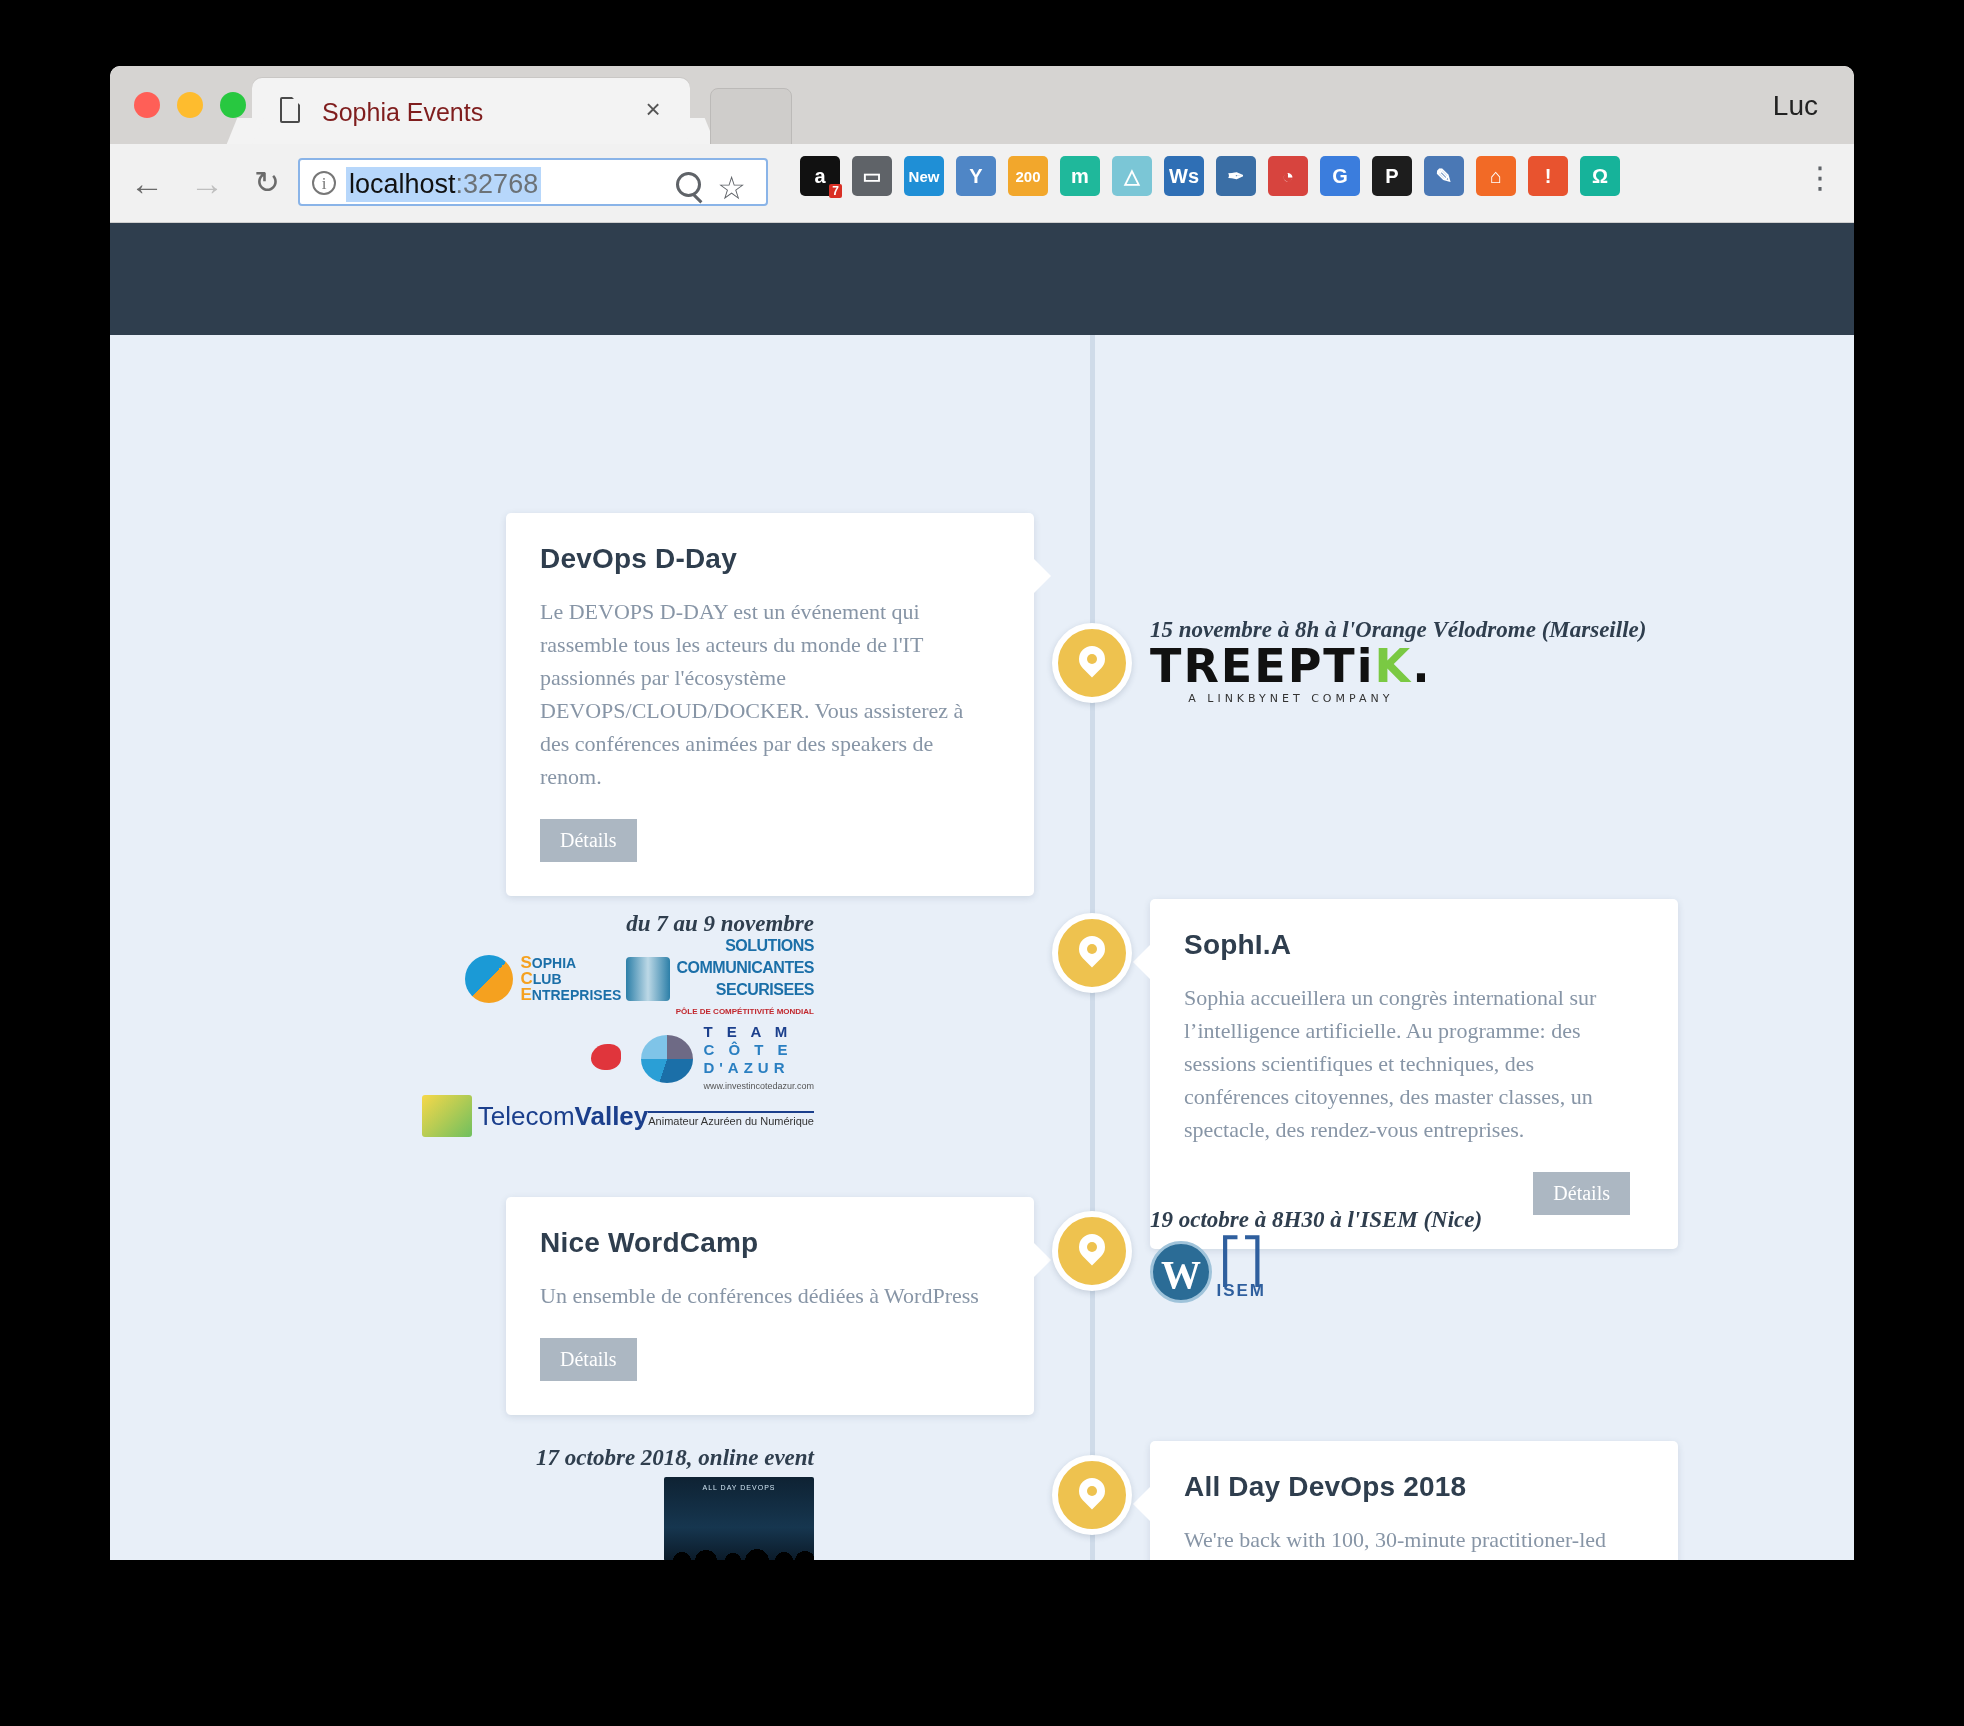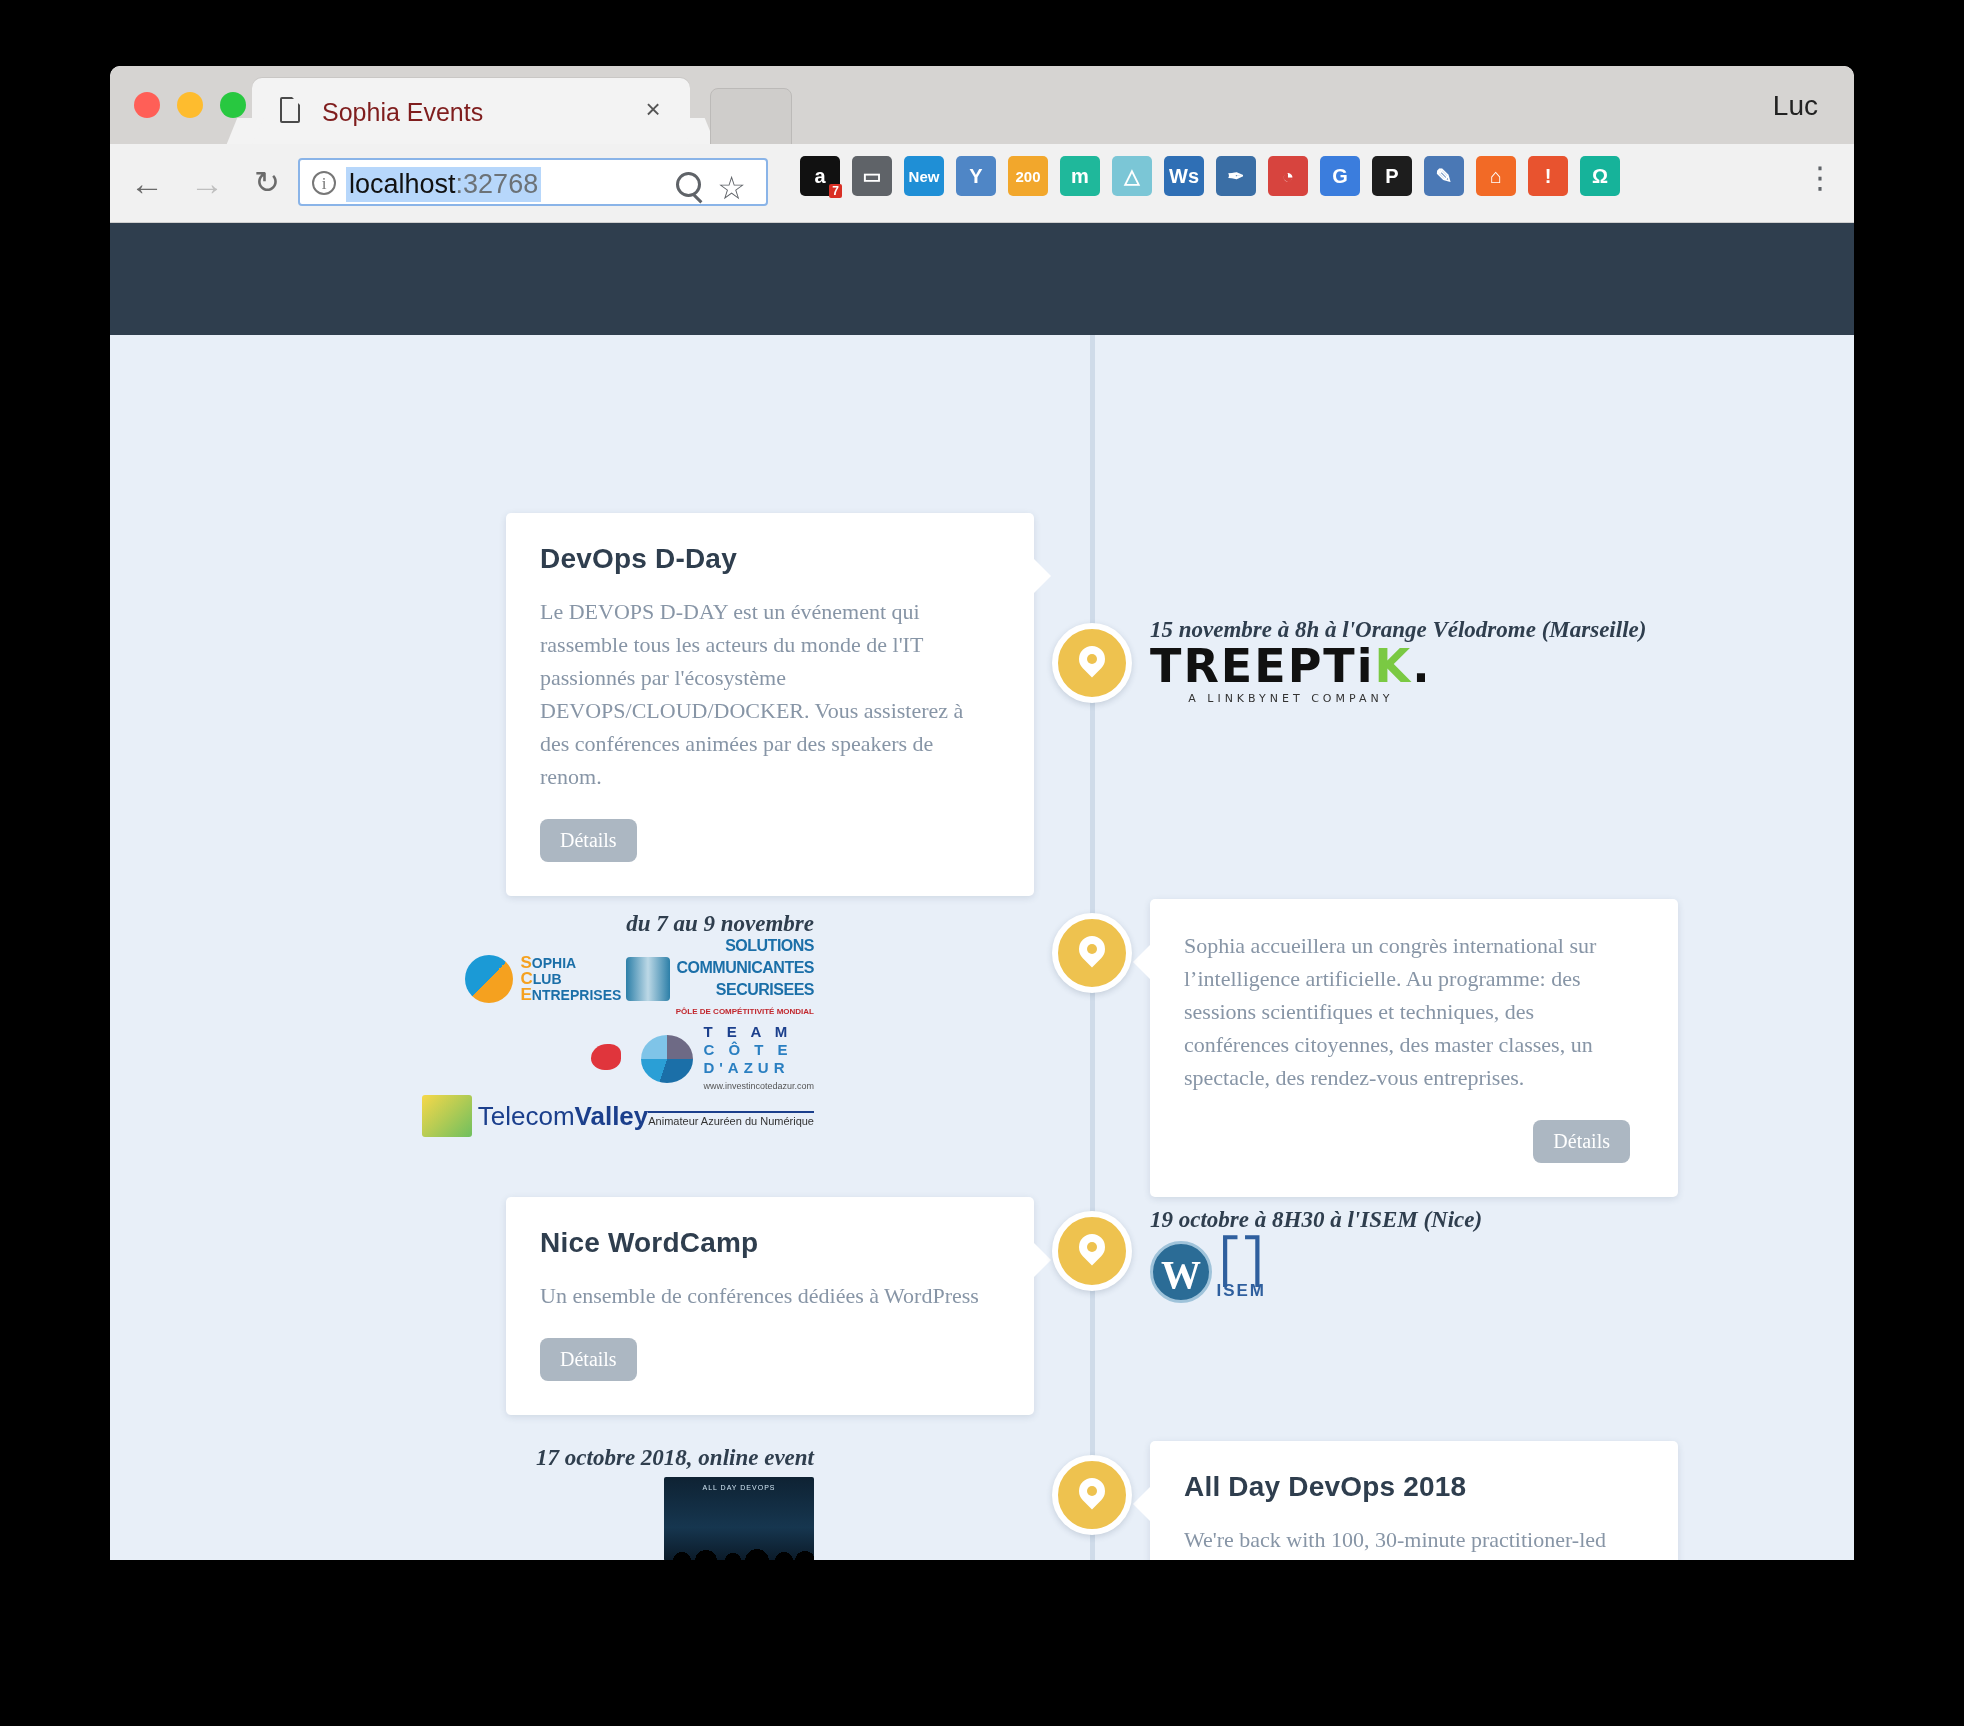--- a/index.html
+++ b/index.html
@@ -64,21 +64,21 @@
   .card.left:after,.card.right:after{
     content:"";position:absolute;top:46px;width:0;height:0;
     border-top:17px solid transparent;border-bottom:17px solid transparent;
   }
   .card.left:after{right:-17px;border-left:17px solid #fff;}
   .card.right:after{left:-17px;border-right:17px solid #fff;}
   .card h3{margin:0 0 20px 0;font-size:28px;color:#2f3e4e;font-weight:bold;letter-spacing:.2px;}
   .card p{margin:0;font-size:22px;line-height:33px;color:#8795a6;font-family:"Liberation Serif",serif;}
   .btn{
     display:inline-block;margin-top:26px;background:#acb7c2;color:#fff;
-    border:none;border-radius:8px;padding:10px 20px;font-size:20px;cursor:pointer;
+    border:none;border-radius:0;padding:10px 20px;font-size:20px;cursor:pointer;
     font-family:"Liberation Serif",serif;
   }
   .btn.rt{float:right;}
 
   .pin{
     position:absolute;left:942px;width:80px;height:80px;border-radius:50%;
     background:#eec24f;border:6px solid #fff;box-sizing:border-box;
     box-shadow:0 2px 6px rgba(40,60,90,.18);
   }
   .pin i{
@@ -195,20 +195,21 @@
     <div id="navbar"></div>
     <div id="timeline"></div>
     <div id="events">
         <div class="card left" style="top: 290px;"><h3>DevOps D-Day</h3><p>Le DEVOPS D-DAY est un événement qui rassemble tous les acteurs du monde de l'IT passionnés par l'écosystème DEVOPS/CLOUD/DOCKER. Vous assisterez à des conférences animées par des speakers de renom.</p><button class="btn">Détails</button></div>
         <div class="pin" style="top: 400px;">
           <i></i>
         </div>
         <div class="meta r" style="top: 394px;">15 novembre à 8h à l'Orange Vélodrome (Marseille)</div>
         <div class="logos r" style="top: 420px; width: 540px;"><span class="lg treeptik">TREEPTi<span class="g">K</span>.<span class="sub">A LINKBYNET COMPANY</span></span></div>
         <div class="card right" style="top: 676px;">
+          <h3>SophI.A</h3>
           <p>Sophia accueillera un congrès international sur l’intelligence artificielle. Au programme: des sessions scientifiques et techniques, des conférences citoyennes, des master classes, un spectacle, des rendez-vous entreprises.</p>
           <button class="btn rt">Détails</button>
         </div>
         <div class="pin" style="top: 690px;">
           <i></i>
         </div>
         <div class="meta l" style="top: 688px; font-style: italic;">du 7 au 9 novembre</div>
         <div class="logos l" style="top: 712px; width: 500px;"><span class="lg sce">
             <span class="orb"></span>
             <span class="txt"><b>S</b>OPHIA<br><b>C</b>LUB<br><b>E</b>NTREPRISES</span>

